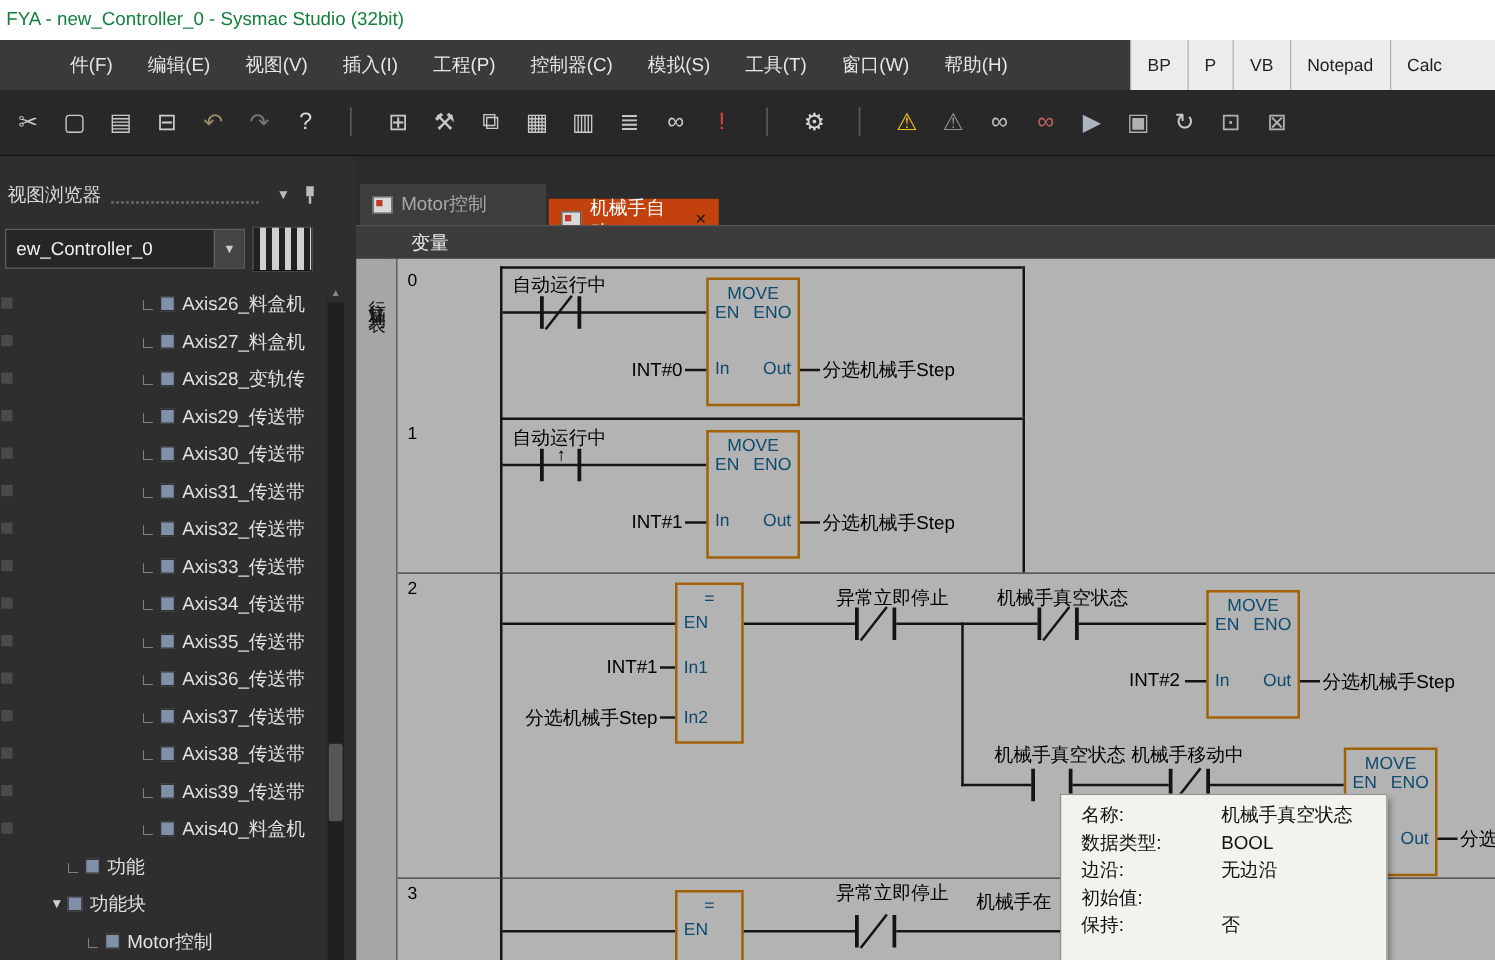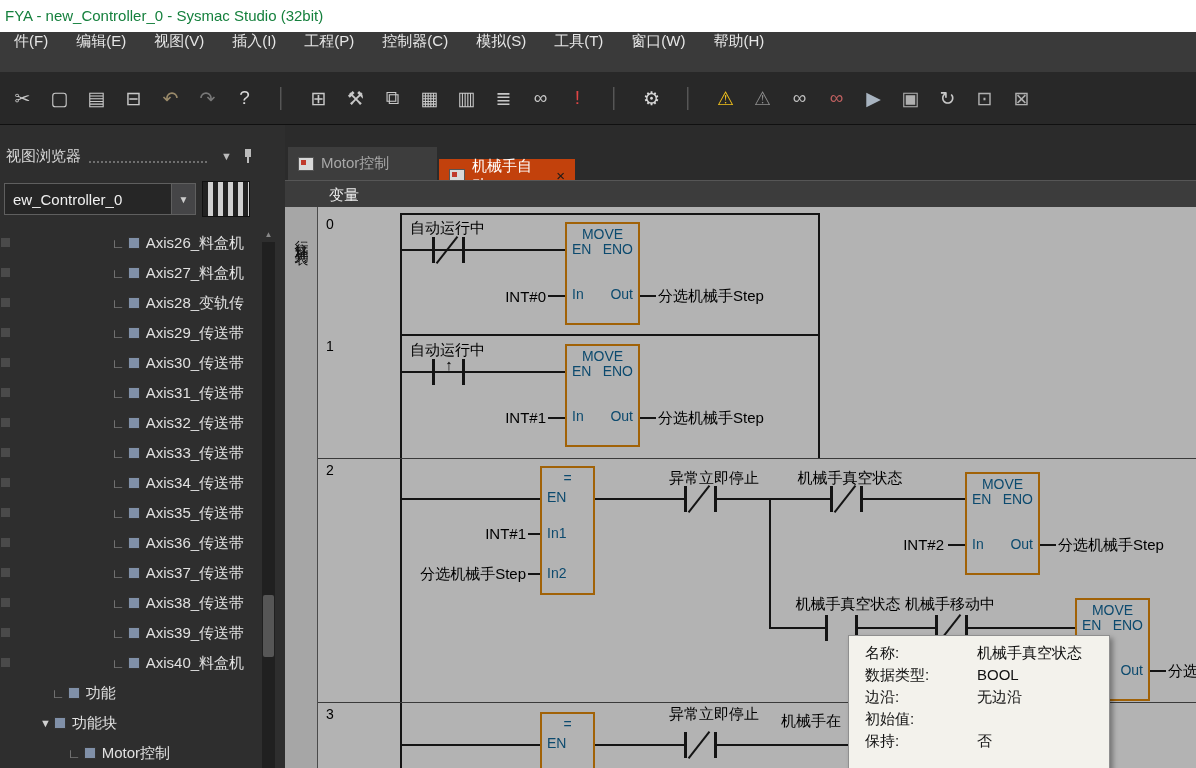--- a/index.html
+++ b/index.html
@@ -6,21 +6,21 @@
   body { background:#555; font-family:"Liberation Sans", sans-serif; }
   .screen { position:relative; width:1196px; height:768px; overflow:hidden; background:#2b2b2b; }
   .abs { position:absolute; }
 
   
   .titlebar { left:0; top:0; width:1196px; height:32px; background:#ffffff; color:#15803d;
               font-size:15px; line-height:32px; padding-left:5px; }
 
   
   .menubar { left:0; top:32px; width:1196px; height:40px; background:#3a3a3a; display:flex; align-items:stretch; }
-  .menu-items { display:flex; align-items:flex-start; }
+  .menu-items { display:flex; align-items:center;padding-left:42px; }
   .menu-item { color:#e6e6e6; font-size:15px; padding:0 14px; display:flex; align-items:center; cursor:default; }
   .quick-launch { position:absolute; right:0; top:0; height:40px; width:292px; background:#ececea;
                   display:flex; align-items:stretch; overflow:hidden; }
   .quick-btn { border-left:1px solid #b0b0b0; color:#222; font-size:14px; padding:0 13px;
                display:flex; align-items:center; white-space:nowrap; }
 
   
   .toolbar { left:0; top:72px; width:1196px; height:53px; background:#282828; border-bottom:1px solid #101010;
              display:flex; align-items:center; padding-left:4px; }
   .tbi { width:37px; height:36px; display:flex; align-items:center; justify-content:center;
@@ -105,20 +105,28 @@
     <span class="menu-item">件(F)</span>
         <span class="menu-item">编辑(E)</span>
         <span class="menu-item">视图(V)</span>
         <span class="menu-item">插入(I)</span>
         <span class="menu-item">工程(P)</span>
         <span class="menu-item">控制器(C)</span>
         <span class="menu-item">模拟(S)</span>
         <span class="menu-item">工具(T)</span>
         <span class="menu-item">窗口(W)</span>
         <span class="menu-item">帮助(H)</span>
+      </div>
+    <div class="quick-launch">
+
+    <span class="quick-btn">BP</span>
+        <span class="quick-btn">P</span>
+        <span class="quick-btn">VB</span>
+        <span class="quick-btn">Notepad</span>
+        <span class="quick-btn">Calc</span>
       </div>
   </div>
 
   <div class="abs toolbar">
 
   <span class="tbi" style="color: rgb(200, 200, 200);">✂</span>
       <span class="tbi" style="color: rgb(200, 200, 200);">▢</span>
       <span class="tbi" style="color: rgb(200, 200, 200);">▤</span>
       <span class="tbi" style="color: rgb(200, 200, 200);">⊟</span>
       <span class="tbi" style="color: rgb(154, 138, 106);">↶</span>

